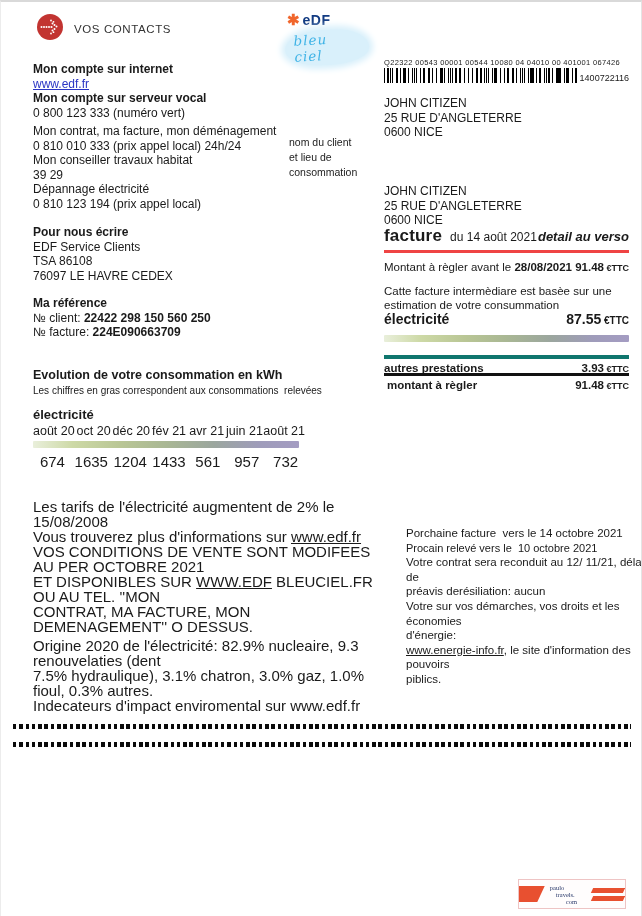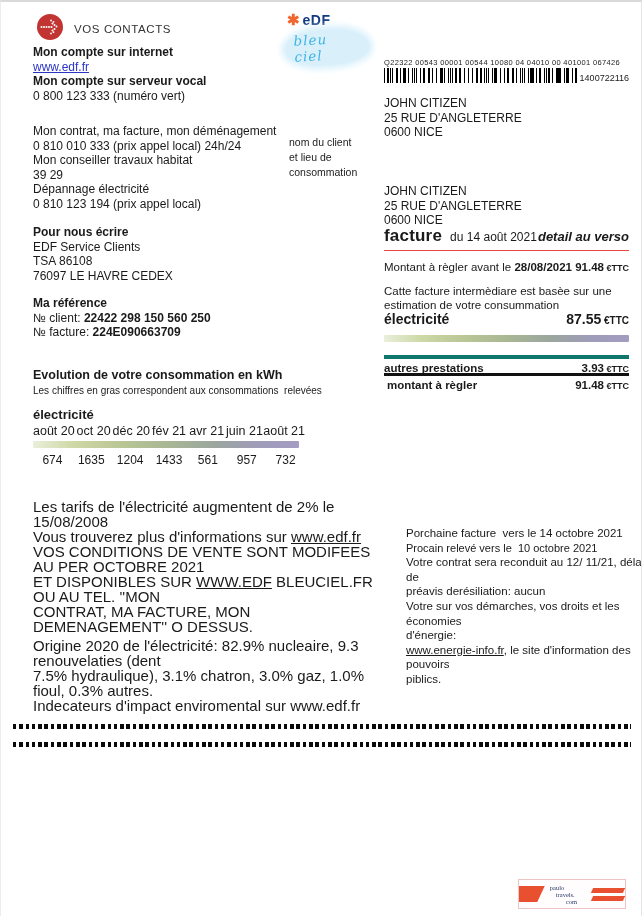--- a/index.html
+++ b/index.html
@@ -24,34 +24,34 @@
     color:#3fb3e6; font-family:"DejaVu Serif", serif; font-style:italic;
     font-size:13.5px; transform:rotate(-3deg); letter-spacing:1px;
   }
   
   .b { font-weight:bold; }
   .line { font-size:12px; line-height:14.5px; }
   .link { color:#2a35c4; text-decoration:underline; cursor:pointer; }
   .ul { text-decoration:underline; }
   
   .sec { position:absolute; left:32px; width:330px; }
-  #sec-compte { top:43px; }
+  #sec-compte { top:60px; }
   #sec-contrat { top:122px; }
   #sec-ecrire { top:223px; }
   #sec-reference { top:294px; }
   #sec-evolution { top:365px; }
   #sec-legal { top:497px; width:348px; }
   .legal-line { font-size:15px; line-height:15px; }
   .legal-gap { height:4px; }
   .evo-title { font-size:12.5px; font-weight:bold; line-height:16px; }
   .evo-sub { font-size:10px; line-height:13px; margin-top:1px; white-space:pre-wrap; }
   .evo-energy { font-size:13px; font-weight:bold; margin-top:10px; line-height:16px; }
   .evo-row { display:flex; width:272px; margin-top:1px; }
   .evo-row span { flex:1; text-align:center; font-size:12.5px; white-space:nowrap; }
-  .evo-vals span { font-size:12px; text-align:center; }
+  .evo-vals span { font-size:15px; text-align:center; }
   .grad-bar {
     height:7px; margin-top:3px; border-radius:1px;
     background:linear-gradient(90deg,#e9efdb 0%,#cdd9a6 15%,#b9c695 33%,#a9b794 50%,#9ba69e 68%,#9f9cba 85%,#a49cc2 100%);
   }
   .grad-left { width:266px; }
   .evo-vals { margin-top:5px; }
   
   .rcol { position:absolute; left:383px; width:245px; }
   #barcode-block { top:56px; }
   .barcode-number { font-size:7.5px; letter-spacing:.35px; color:#222; white-space:nowrap; }
@@ -62,21 +62,21 @@
       repeating-linear-gradient(90deg,#000 0 1.5px,transparent 1.5px 4px),
       repeating-linear-gradient(90deg,transparent 0 2.5px,#000 2.5px 4.5px,transparent 4.5px 9px),
       repeating-linear-gradient(90deg,transparent 0 6px,#000 6px 7px,transparent 7px 13px);
   }
   .barcode-id { font-size:9px; margin-left:0; }
   #address1 { top:94px; }
   #address2 { top:182px; }
   .addr-line { font-size:12px; line-height:14.5px; }
   #client-note { position:absolute; left:288px; top:133px; width:90px; }
   .note-line { font-size:10.5px; line-height:15px; color:#222; }
-  #facture-header { top:224px; border-bottom:1px solid #ef4444; padding-bottom:4px; }
+  #facture-header { top:224px; border-bottom:3px solid #ef4444; padding-bottom:4px; }
   .facture-flex { display:flex; align-items:baseline; }
   .facture-word { font-size:17px; font-weight:bold; letter-spacing:.2px; }
   .facture-date { font-size:12px; margin-left:8px; }
   .facture-detail { margin-left:auto; font-size:13px; font-style:italic; font-weight:600;text-align:center; }
   #due-row { top:259px; display:flex; font-size:11.5px; }
   .amount-sm { margin-left:auto; white-space:nowrap; }
   .amt { font-weight:bold;margin-top:32px; }
   .cur { font-size:9px; font-weight:bold; }
   #estimation { top:283px; width:252px; font-size:11.5px; line-height:13.5px; }
   #elec-row { top:309px; display:flex; align-items:baseline; }

